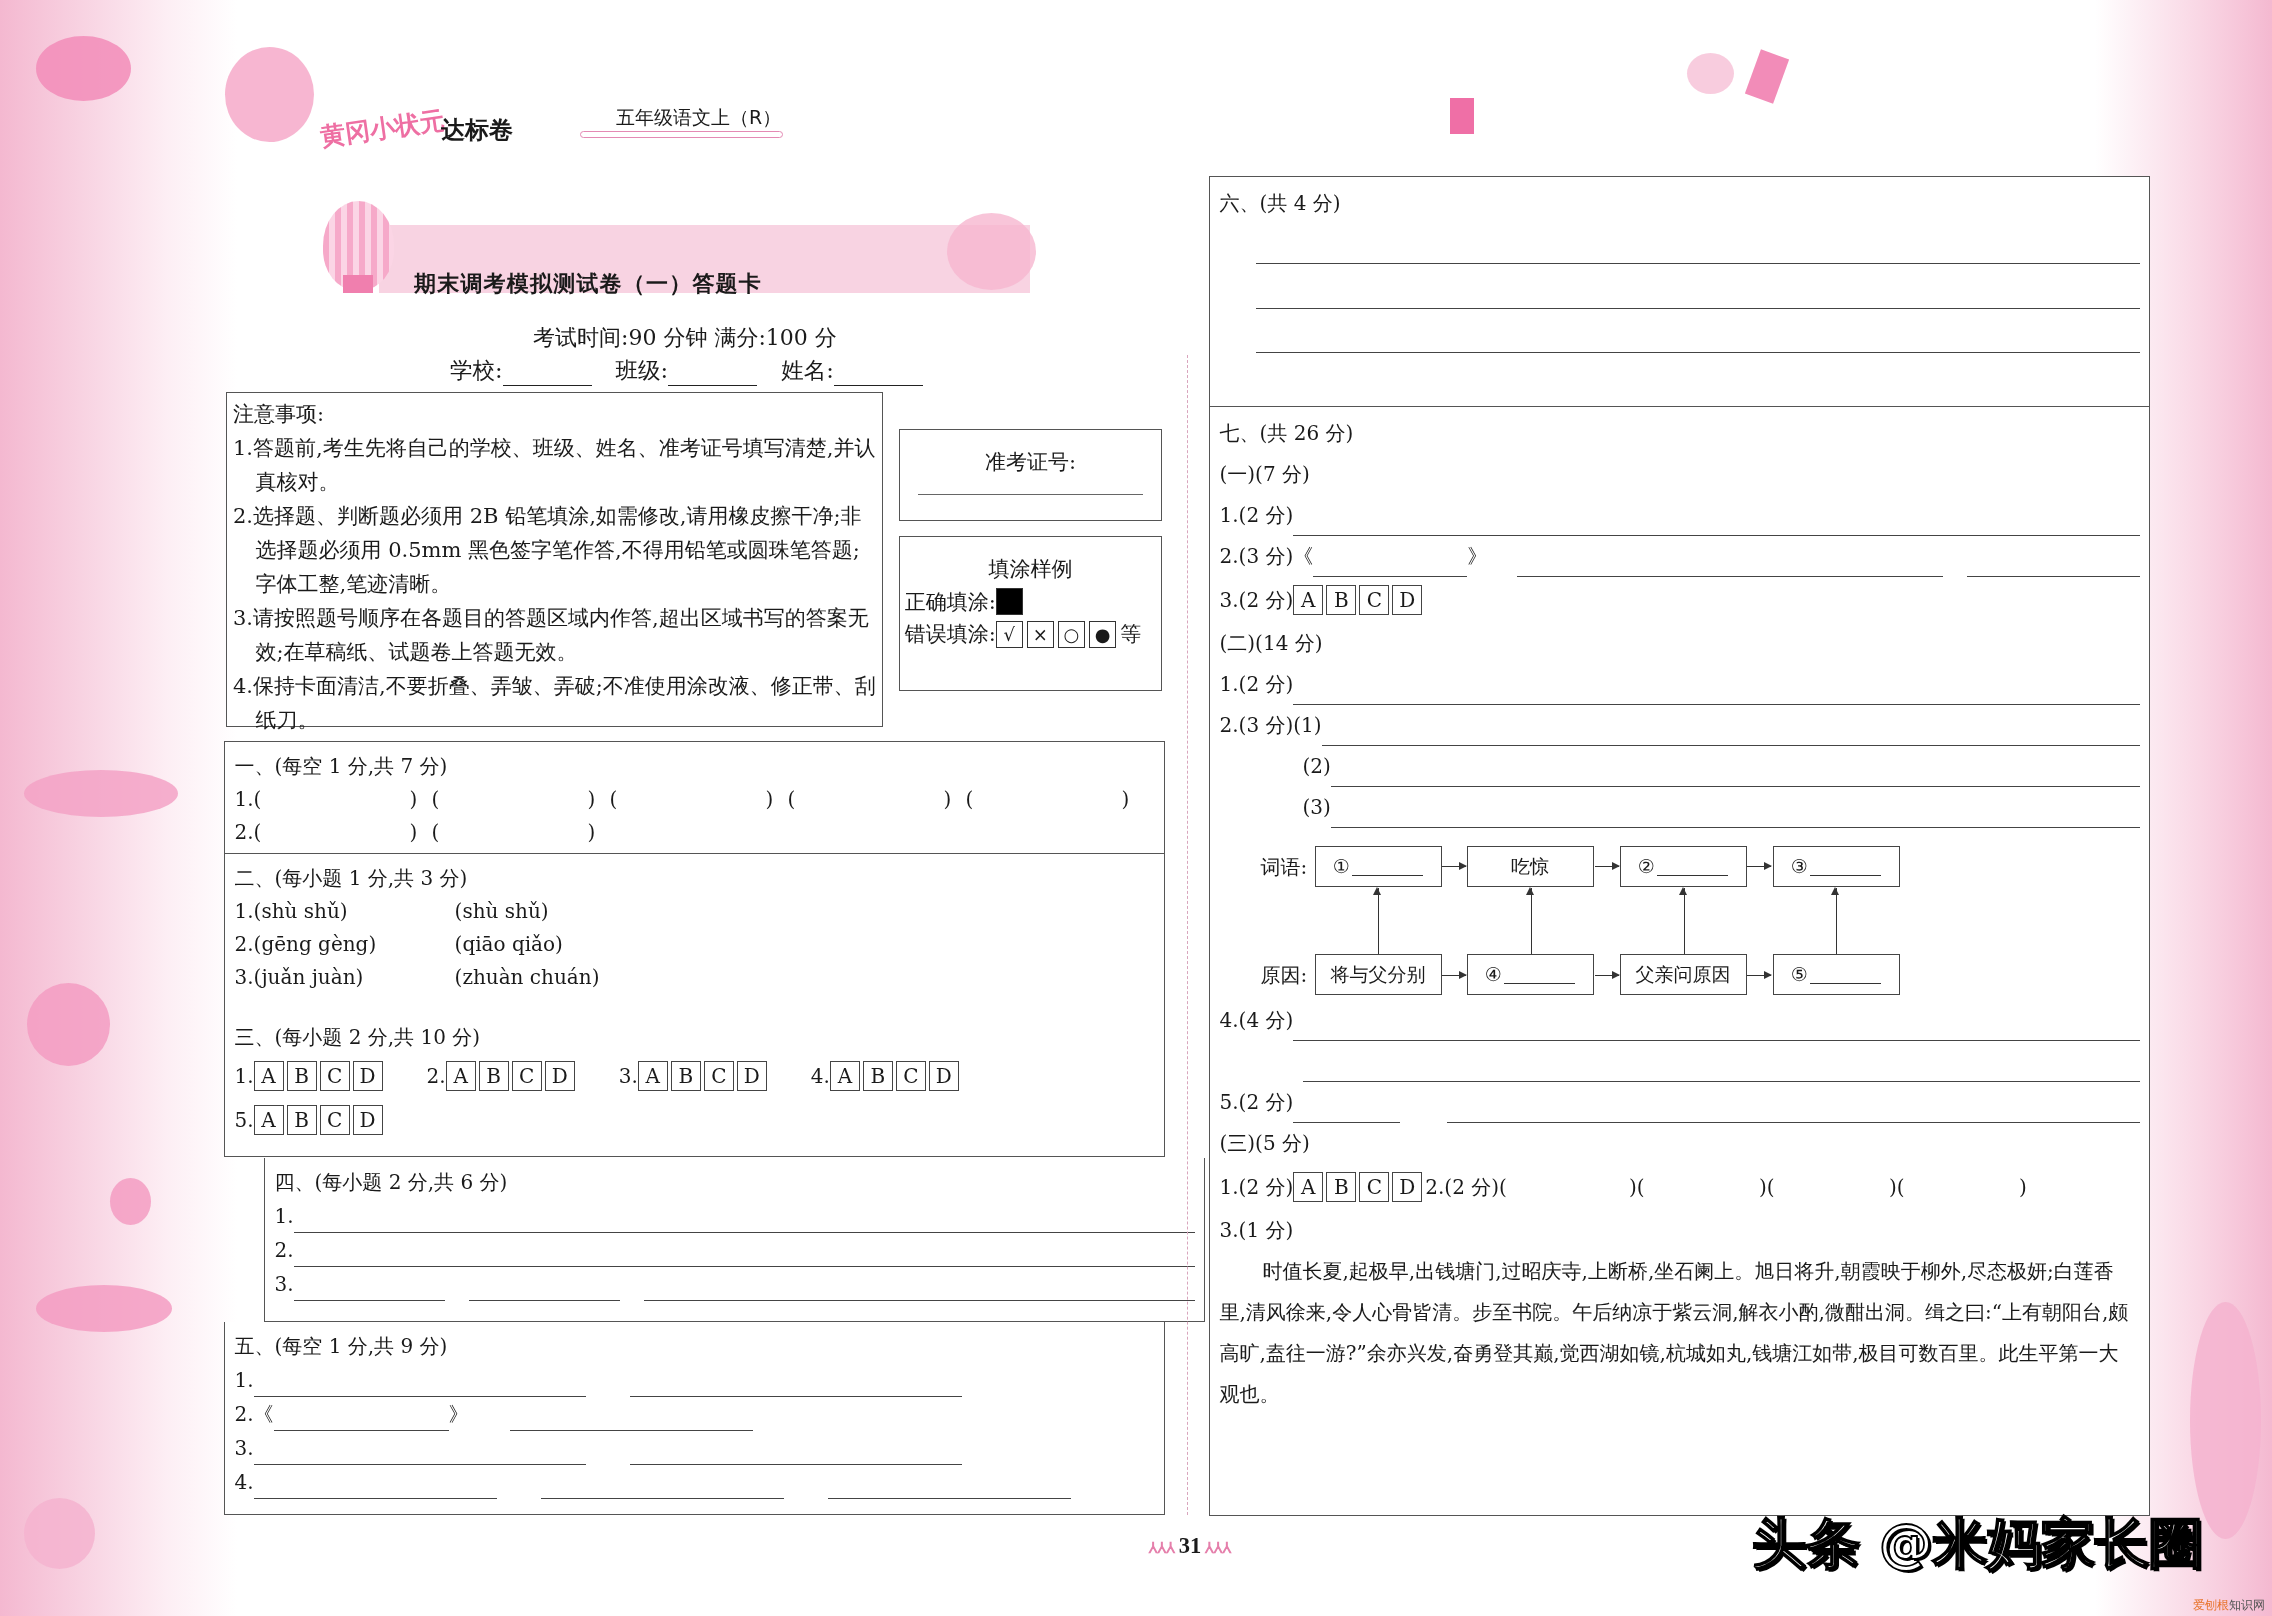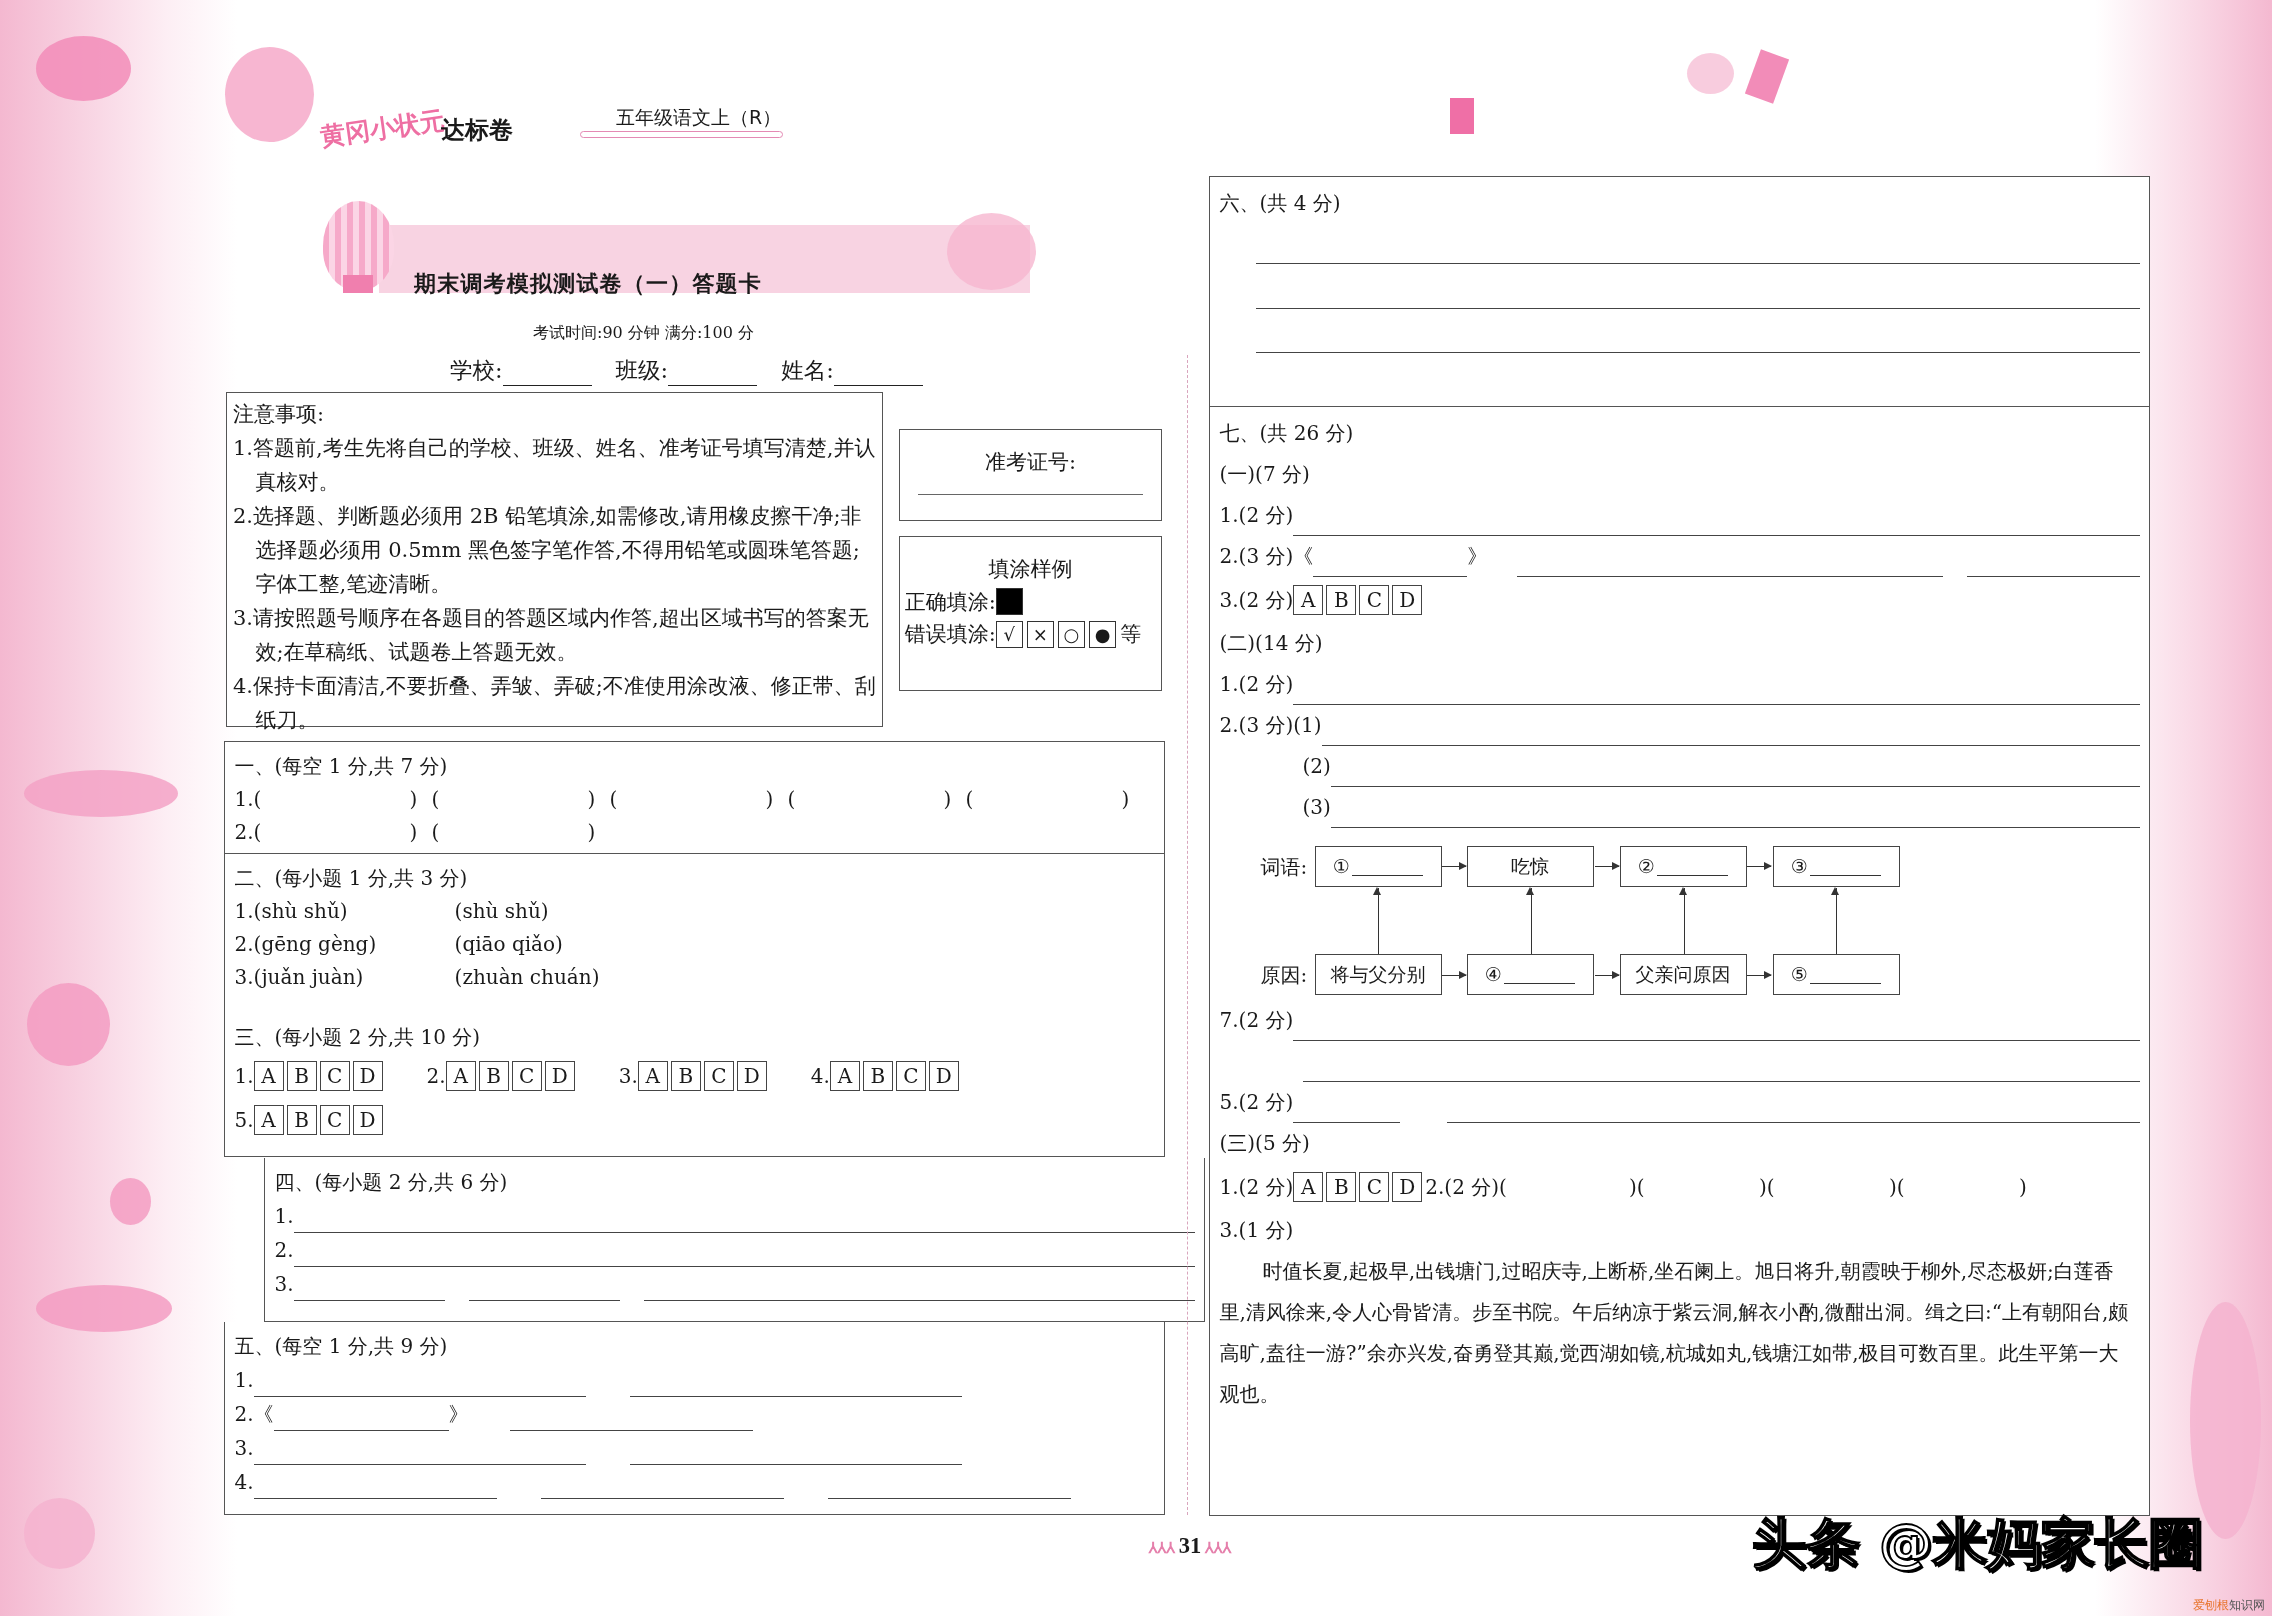--- a/index.html
+++ b/index.html
@@ -20,21 +20,21 @@
   .grade-tag { left:616px; top:105px; font-size:19px; font-family:"DejaVu Sans",sans-serif; }
   .grade-underline { left:580px; top:131px; width:201px; height:4.7px; border:1.8px solid #e48ab4; border-radius:3.6px; }
   .title-banner { left:379px; top:225px; width:651px; height:68px; background:#f8d3e2; }
   .title-text { left:414px; top:236px; width:580px; text-align:left; font-size:22px; font-weight:bold;
      font-family:"DejaVu Sans",sans-serif; letter-spacing:1.2px;margin-top:33px; }
   .balloon { left:323px; top:201px; width:71px; height:89px; border-radius:50% 50% 45% 45%;
      background:repeating-linear-gradient(90deg,#f6a9c9 0 6px,#fbd5e5 6px 12px); }
   .balloon-basket { left:343px; top:275px; width:30px; height:18px; background:#f07fae; }
   .heli { left:947px; top:213px; width:89px; height:77px; border-radius:50%; background:#f6b6d0; opacity:.8; }
 
-  .exam-info { left:533px; top:323px; font-size:16px; }
+  .exam-info { left:533px; top:323px; font-size:22px; }
   .student-row { left:450px; top:355px; font-size:22.5px; display:flex; gap:24px; }
   .student-row .blank { display:inline-block; width:89px; border-bottom:1.2px solid #222; height:20px; vertical-align:bottom; }
 
   
   .box { border:1.2px solid #555; background:#fff; box-sizing:border-box; }
   .notice { left:226px; top:392px; width:657px; height:335px; padding:3.6px 6px; font-size:21px; line-height:34px; }
   .notice .item { padding-left:22.5px; text-indent:-22.5px; }
   .idbox { left:899px; top:429px; width:263px; height:92px; text-align:center; font-size:21px; }
   .idbox .lbl { margin-top:18px; }
   .idbox .line { margin:18px auto 0; width:225px; border-bottom:1.2px solid #666; }
@@ -365,21 +365,21 @@
       <div class="arrow-h" style="left:375px;top:147px;width:24px;"></div>
       <div class="arrow-h" style="left:527px;top:147px;width:24px;"></div>
 
       <div class="arrow-v" style="left:158px;top:60px;height:66px;"></div>
       <div class="arrow-v" style="left:311px;top:60px;height:66px;"></div>
       <div class="arrow-v" style="left:464px;top:60px;height:66px;"></div>
       <div class="arrow-v" style="left:616px;top:60px;height:66px;"></div>
     </div>
 
     <div class="line-row" style="height:41px">
-        <span>7.(2 分)</span>
+        <span>4.(4 分)</span>
         <span class="ul" style="flex:1"></span>
       </div>
     <div class="line-row" style="height:41px;padding-left:83px">
         <span class="ul" style="flex:1"></span>
       </div>
     <div class="line-row" style="height:41px">
         <span>5.(2 分)</span>
         <span class="ul" style="width:107px"></span>
         <span style="width:47px"></span>
         <span class="ul" style="flex:1"></span>

